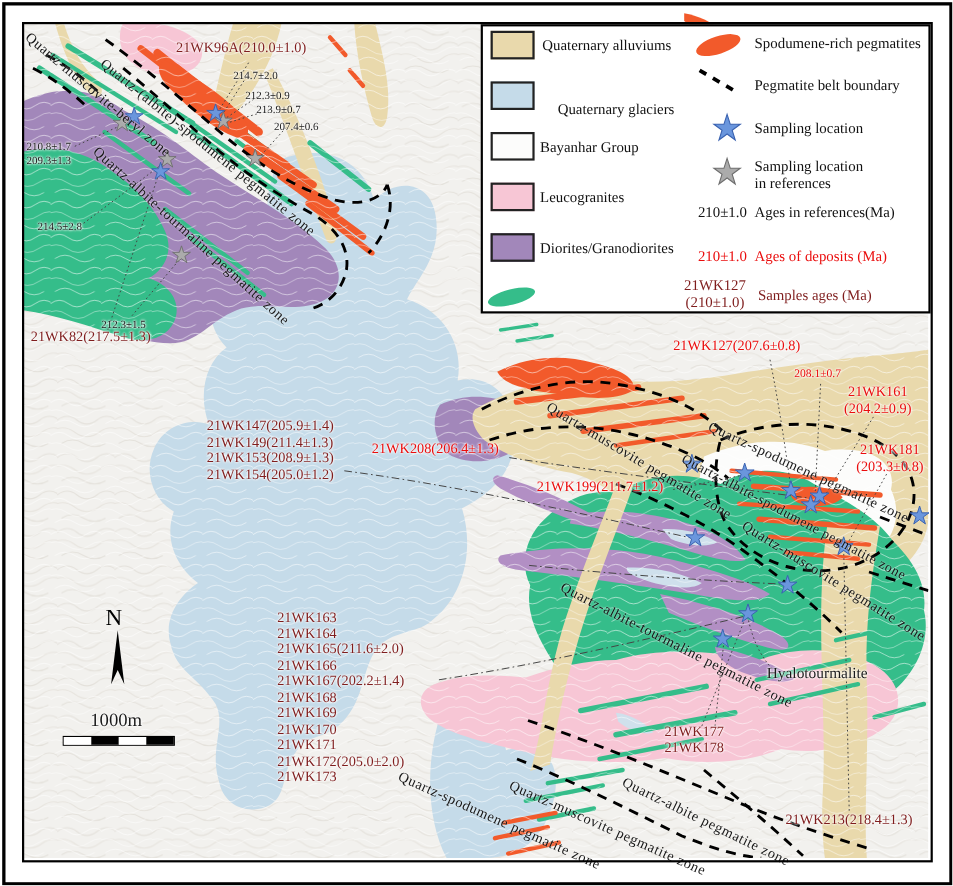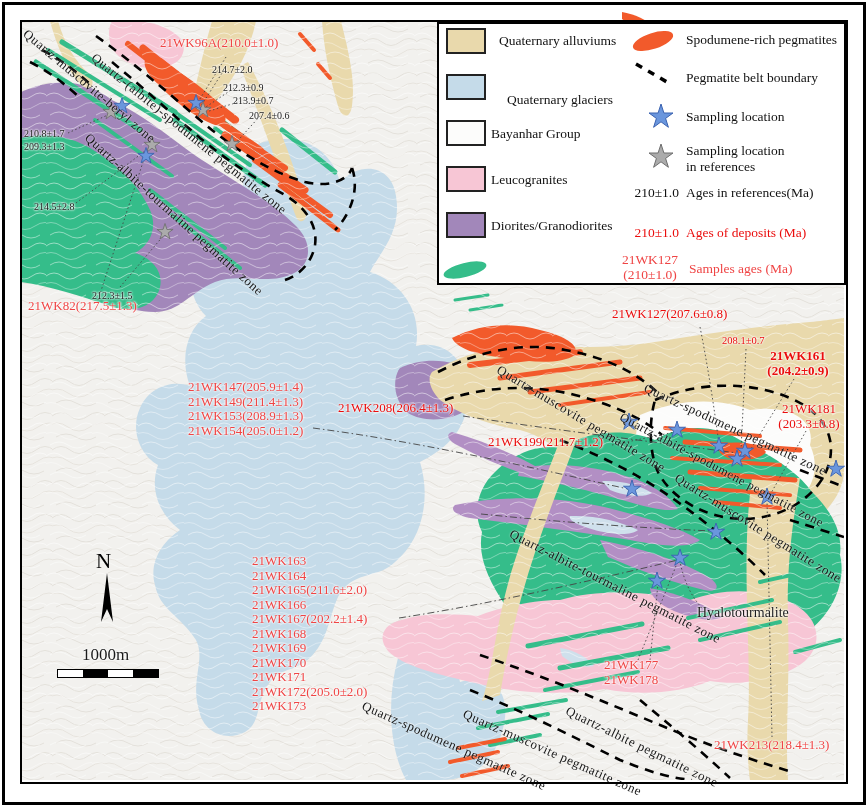--- a/index.html
+++ b/index.html
@@ -3,21 +3,21 @@
 <meta charset="utf-8">
 <style>
   html,body{margin:0;padding:0;background:#fff;}
   #canvas{position:relative;width:866px;height:805px;background:#fff;overflow:hidden;
           font-family:"Liberation Serif","DejaVu Serif",serif;}
   #outer-frame{position:absolute;left:2px;top:2px;width:858px;height:797px;border:3px solid #000;}
   #map-frame{position:absolute;left:20px;top:20px;width:824px;height:760px;border:2px solid #000;}
   svg{position:absolute;left:0;top:0;}
   .lbl{position:absolute;white-space:nowrap;font-size:13px;line-height:14.5px;
        text-shadow:0 0 2px #fff,0 0 2px #fff,0 0 3px #fff;}
-  .blue{color:#ef4444;}
+  .blue{color:#7f1d1d;}
   .red{color:#ea0d0d;}
   .blk{color:#1a1a1a;font-size:10px;}
   .small{font-size:10.5px;}
   .zone{position:absolute;white-space:nowrap;color:#161616;font-size:13px;letter-spacing:0.6px;
         transform-origin:0 0;text-shadow:0 0 2px rgba(255,255,255,.7);}
   .ctr{text-align:center;}
   
   #legend{position:absolute;left:437px;top:22px;width:405px;height:259px;background:#fff;
           border:2px solid #000;font-size:13.5px;color:#111;}
   .leg{position:absolute;white-space:nowrap;}
@@ -268,21 +268,21 @@
     <div>21WK147(205.9±1.4)</div>
     <div>21WK149(211.4±1.3)</div>
     <div>21WK153(208.9±1.3)</div>
     <div>21WK154(205.0±1.2)</div>
   </div>
 
   <div class="lbl red" style="left:338px;top:401px;">21WK208(206.4±1.3)</div>
   <div class="lbl red" style="left:488px;top:435px;">21WK199(211.7±1.2)</div>
   <div class="lbl red" style="left:612px;top:307px;">21WK127(207.6±0.8)</div>
   <div class="lbl red small" style="left:722px;top:334px;">208.1±0.7</div>
-  <div class="lbl red ctr" style="left:758px;top:349px;width:80px;font-weight:bold;">
+  <div class="lbl red ctr" style="left:758px;top:349px;width:80px;">
     <div>21WK161</div>
     <div>(204.2±0.9)</div>
   </div>
   <div class="lbl red ctr" style="left:772px;top:402px;width:74px;">
     <div>21WK181</div>
     <div>(203.3±0.8)</div>
   </div>
 
 
   <div class="lbl blue" style="left:252px;top:554px;">
@@ -319,21 +319,21 @@
 
     <div class="swatch" style="top: 4px; background: rgb(233, 217, 172);"></div>
     <div class="swatch" style="top: 50px; background: rgb(197, 219, 233);"></div>
     <div class="swatch" style="top: 96px; background: rgb(252, 252, 251);"></div>
     <div class="swatch" style="top: 142px; background: rgb(247, 198, 213);"></div>
     <div class="swatch" style="top: 188px; background: rgb(162, 135, 186);"></div>
     <svg style="left:0;top:230px;" width="52" height="32">
       <ellipse cx="26" cy="16" rx="22" ry="7" transform="rotate(-14 26 16)" fill="#35bd8a"></ellipse>
     </svg>
 
-    <div class="leg" style="left:60px;top:9px;text-align:right;">Quaternary alluviums</div>
+    <div class="leg" style="left:54px;top:9px;text-align:right;">Quaternary alluviums</div>
     <div class="leg" style="left:52px;top:68px;margin-left:16px;">Quaternary glaciers</div>
     <div class="leg" style="left:52px;top:102px;">Bayanhar Group</div>
     <div class="leg" style="left:52px;top:148px;">Leucogranites</div>
     <div class="leg" style="left:52px;top:194px;">Diorites/Granodiorites</div>
 
     <svg style="left:188px;top:2px;" width="52" height="30">
       <ellipse cx="26" cy="15" rx="21" ry="8" transform="rotate(-18 26 15)" fill="#f25a2b"></ellipse>
     </svg>
     <div class="leg" style="left:247px;top:8px;">Spodumene-rich pegmatites</div>
 

